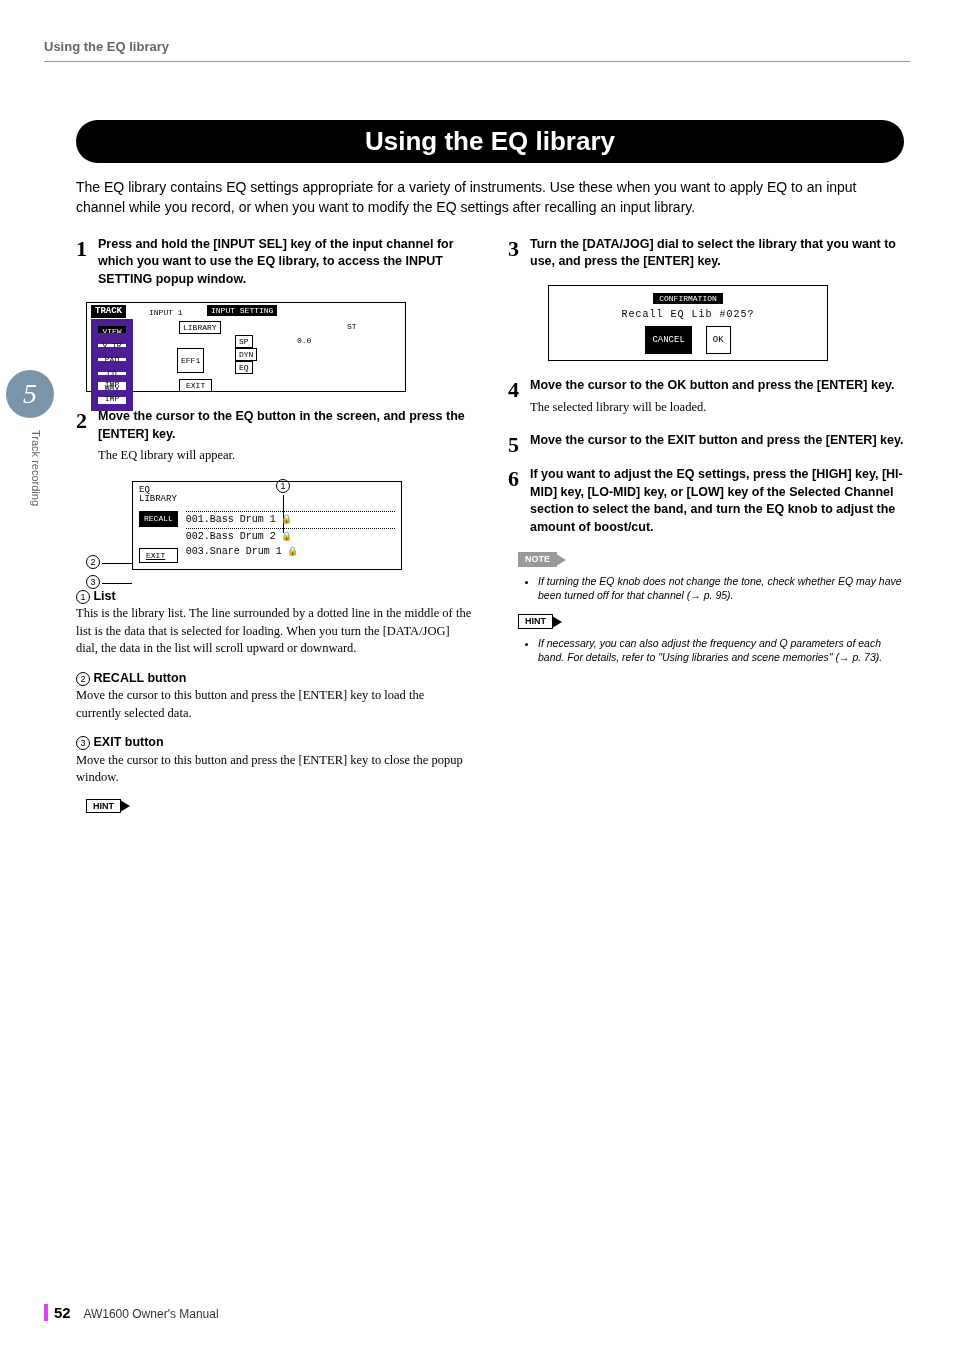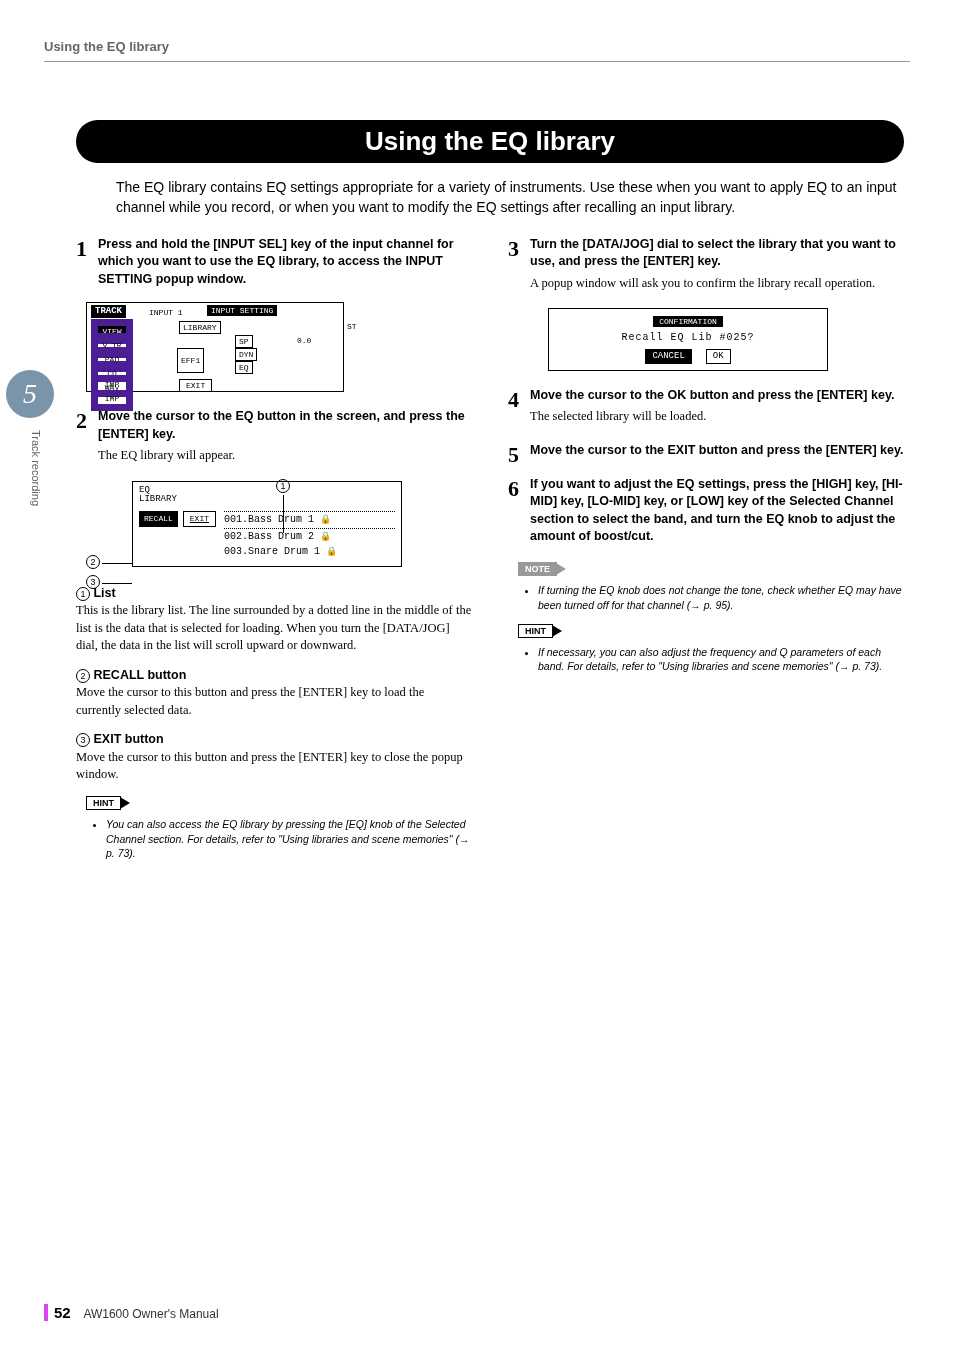--- a/index.html
+++ b/index.html
@@ -58,21 +58,20 @@
     text-align: center;
     font-size: 26px;
     font-weight: bold;
     margin: 20px 0 14px 0;
     font-family: Arial, sans-serif;
   }
   .intro {
     font-size: 14px;
     line-height: 1.45;
     margin-bottom: 18px;
-    margin-left: 40px;
   }
   .columns {
     display: flex;
     gap: 36px;
   }
   .col { flex: 1; font-size: 12.5px; line-height: 1.4; }
   .step { display: flex; margin-bottom: 10px; }
   .step-num {
     font-family: Georgia, 'Times New Roman', serif;
     font-size: 22px;
@@ -85,21 +84,21 @@
   .step-body { flex: 1; }
   .step-head { font-weight: bold; font-size: 12.5px; margin-bottom: 4px; }
   .step-text { font-family: Georgia, 'Times New Roman', serif; font-size: 12.5px; margin-bottom: 6px; }
   .screenshot {
     border: 1px solid #000;
     margin: 8px 0 16px 10px;
     background: #fff;
     font-family: "Courier New", monospace;
     font-size: 9px;
   }
-  .shot1 { width: 258px; height: 90px; position: relative; }
+  .shot1 { width: 320px; height: 90px; position: relative; }
   .shot1 .tracklabel { position:absolute; top:2px; left:4px; background:#000; color:#fff; padding:0 4px; font-weight:bold; }
   .shot1 .inputsel { position:absolute; top:2px; left:120px; background:#000; color:#fff; padding:0 4px; font-size:8px; }
   .shot1 .rowbox { position:absolute; left:4px; width:42px; border:7px solid #4c1d95; text-align:center; font-size:8px; }
   .shot1 .lib { position:absolute; top:18px; left:92px; border:1px solid #000; padding:0 3px; font-size:8px; }
   .shot1 .eff { position:absolute; top:45px; left:90px; border:1px solid #000; padding:6px 3px; font-size:8px; }
   .shot1 .sp { position:absolute; top:32px; left:148px; border:1px solid #000; padding:0 3px; font-size:8px; }
   .shot1 .dyn { position:absolute; top:45px; left:148px; border:1px solid #000; padding:0 3px; font-size:8px; }
   .shot1 .eq { position:absolute; top:58px; left:148px; border:1px solid #000; padding:0 3px; font-size:8px; }
   .shot1 .exit { position:absolute; top:76px; left:92px; border:1px solid #000; padding:0 6px; font-size:8px; }
   .shot1 .zero { position:absolute; top:32px; left:210px; font-size:8px; }
@@ -131,21 +130,21 @@
   .cb-tag.note { background:#999; color:#fff; border-color:#999;text-align:center; }
   .cb-tag::after { content:""; position:absolute; right:-10px; top:50%; width:0;height:0; border-left:10px solid #000; border-top:6px solid transparent; border-bottom:6px solid transparent; transform:translateY(-50%);}
   .cb-tag.note::after { border-left-color:#999; }
   .cb-text { font-style: italic; font-size:10.5px; margin:6px 0 0 16px; line-height:1.35; }
   .cb-text li { list-style: disc; margin-left: 4px; }
 
   .shot3 { width:280px; border:1px solid #000; margin:8px 0 16px 40px; padding:6px; font-family:"Courier New",monospace; font-size:10px; text-align:center; }
   .shot3 .conf { display:inline-block; background:#000; color:#fff; font-size:8px; padding:0 6px; margin-bottom:4px;}
   .shot3 .row1 { letter-spacing:1px; }
   .shot3 .btns { margin-top:4px; }
-  .shot3 .bx { border:1px solid #000; padding:0 6px; margin:0 4px; font-size:9px; display:inline-block;}
+  .shot3 .bx { border:1px solid #000; padding:7px 6px; margin:0 4px; font-size:9px; display:inline-block;}
   .shot3 .bx.sel { background:#000; color:#fff; }
 
   .footer {
     position:absolute; bottom:30px; left:44px;
     border-left: 4px solid #d946ef;
     padding-left: 6px;
     font-size: 12px;
     color:#333;
   }
   .footer .pg { font-weight:bold; font-size:15px; color:#000; }
@@ -212,21 +211,21 @@
         <span class="circ-num callout-2">2</span>
         <span class="callout-line-2"></span>
         <span class="circ-num callout-3">3</span>
         <span class="callout-line-3"></span>
         <div class="shot2">
           <div class="eqlib">
             <div>EQ</div>
             <div>LIBRARY</div>
           </div>
           <div class="btnrow" style="align-items:flex-start;">
-            <div style="display:flex;flex-direction:row;gap:5px;text-decoration:underline;">
+            <div style="display:flex;flex-direction:column;gap:21px;text-decoration:underline;">
               <span class="btn">RECALL</span>
               <span class="btn2">EXIT</span>
             </div>
             <div class="listbox">
               <div class="sel"><span>001.Bass Drum 1</span> <span class="lock">🔒</span></div>
               <div><span>002.Bass Drum 2</span> <span class="lock">🔒</span></div>
               <div><span>003.Snare Drum 1</span> <span class="lock">🔒</span></div>
             </div>
           </div>
         </div>
@@ -243,34 +242,30 @@
         <div class="txt">Move the cursor to this button and press the [ENTER] key to load the currently selected data.</div>
       </div>
       <div class="item-def">
         <span class="circ-num">3</span>
         <span class="label">EXIT button</span>
         <div class="txt">Move the cursor to this button and press the [ENTER] key to close the popup window.</div>
       </div>
 
       <div class="callout-box">
         <span class="cb-tag">HINT</span>
-        <ul class="cb-text">
-            <li>You can also access the EQ library by pressing the [EQ] knob of the Selected Channel section. For details, refer to "Using libraries and scene memories" (→ p. 73).</li>
-          </ul>
       </div>
 
     </div>
 
     <div class="col">
 
       <div class="step">
         <div class="step-num">3</div>
         <div class="step-body">
           <div class="step-head">Turn the [DATA/JOG] dial to select the library that you want to use, and press the [ENTER] key.</div>
-          <div class="step-text">A popup window will ask you to confirm the library recall operation.</div>
         </div>
       </div>
 
       <div class="shot3">
         <div><span class="conf">CONFIRMATION</span></div>
         <div class="row1">Recall   EQ    Lib #025?</div>
         <div class="btns">
           <span class="bx sel">CANCEL</span>
           <span class="bx">OK</span>
         </div>

